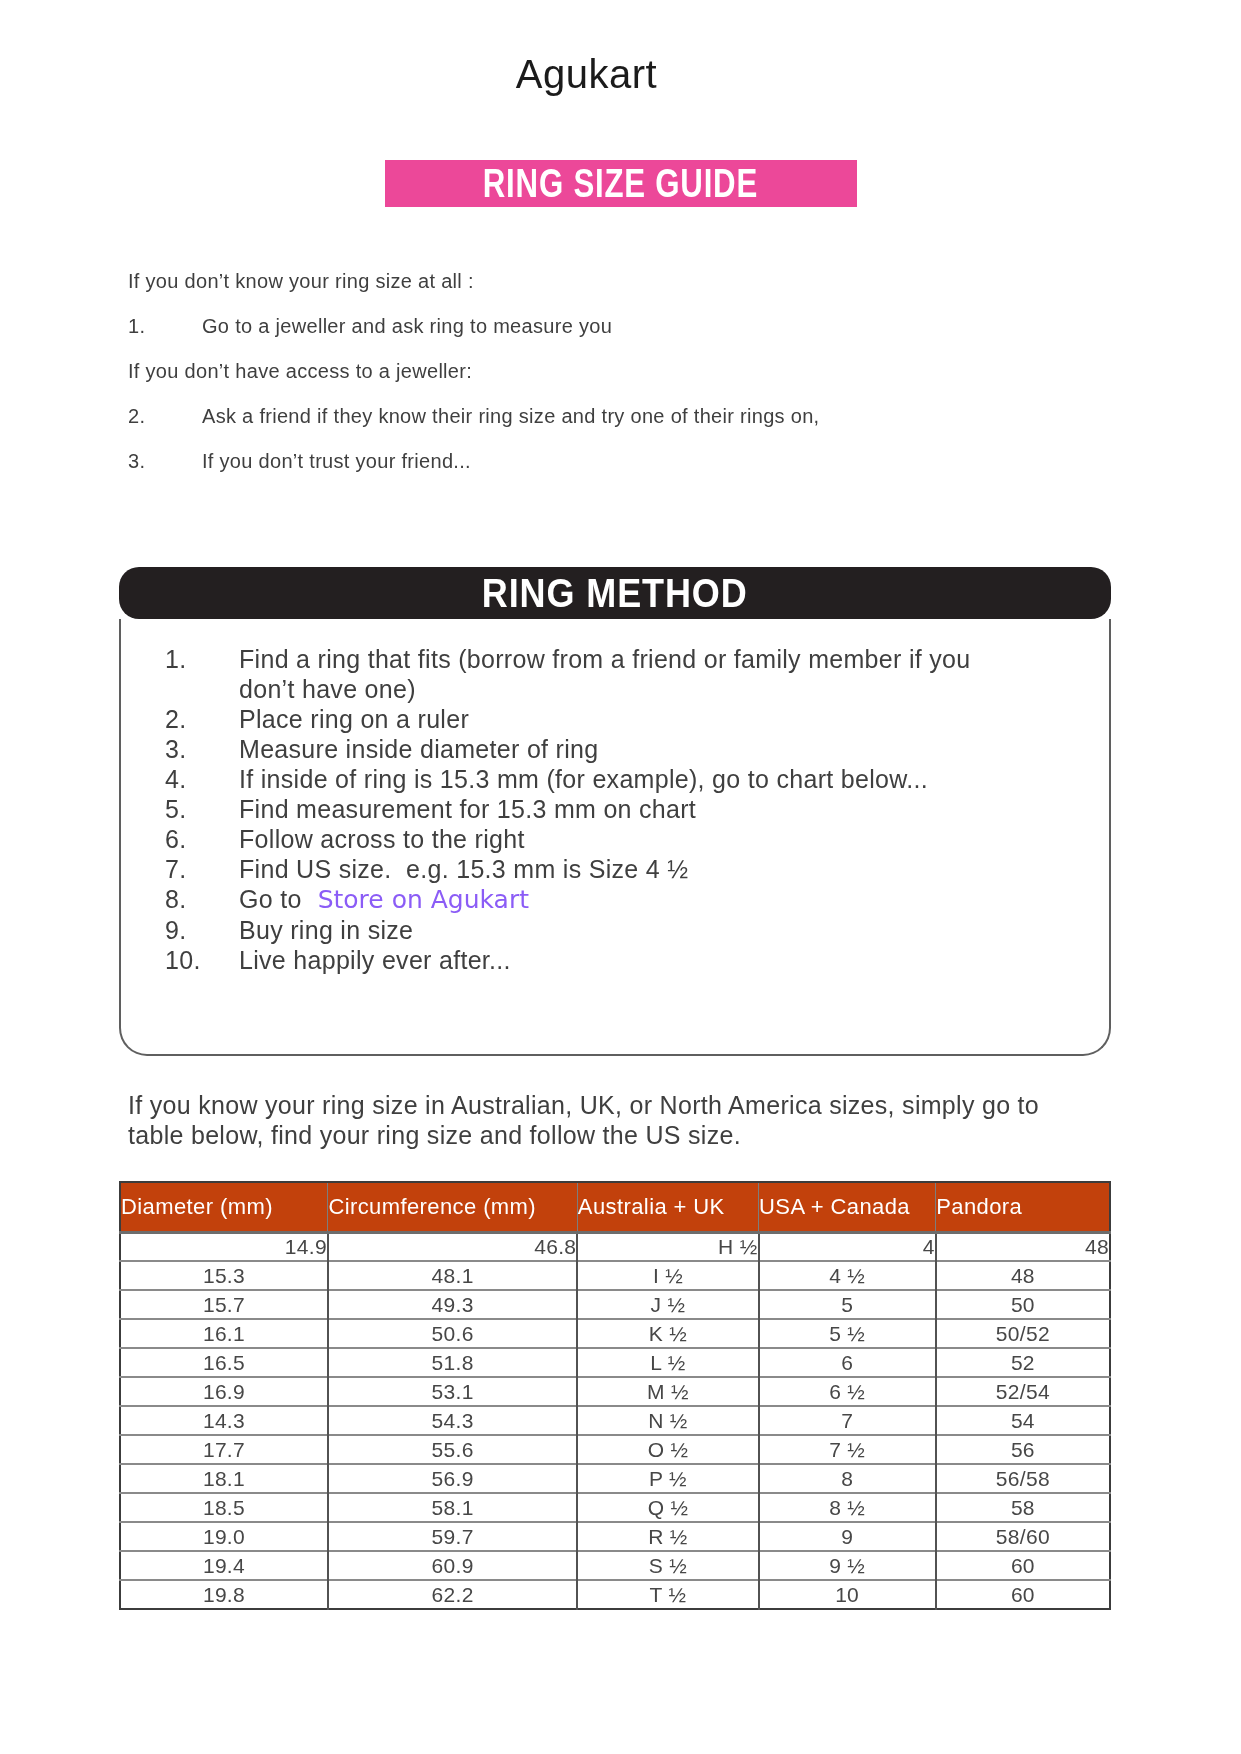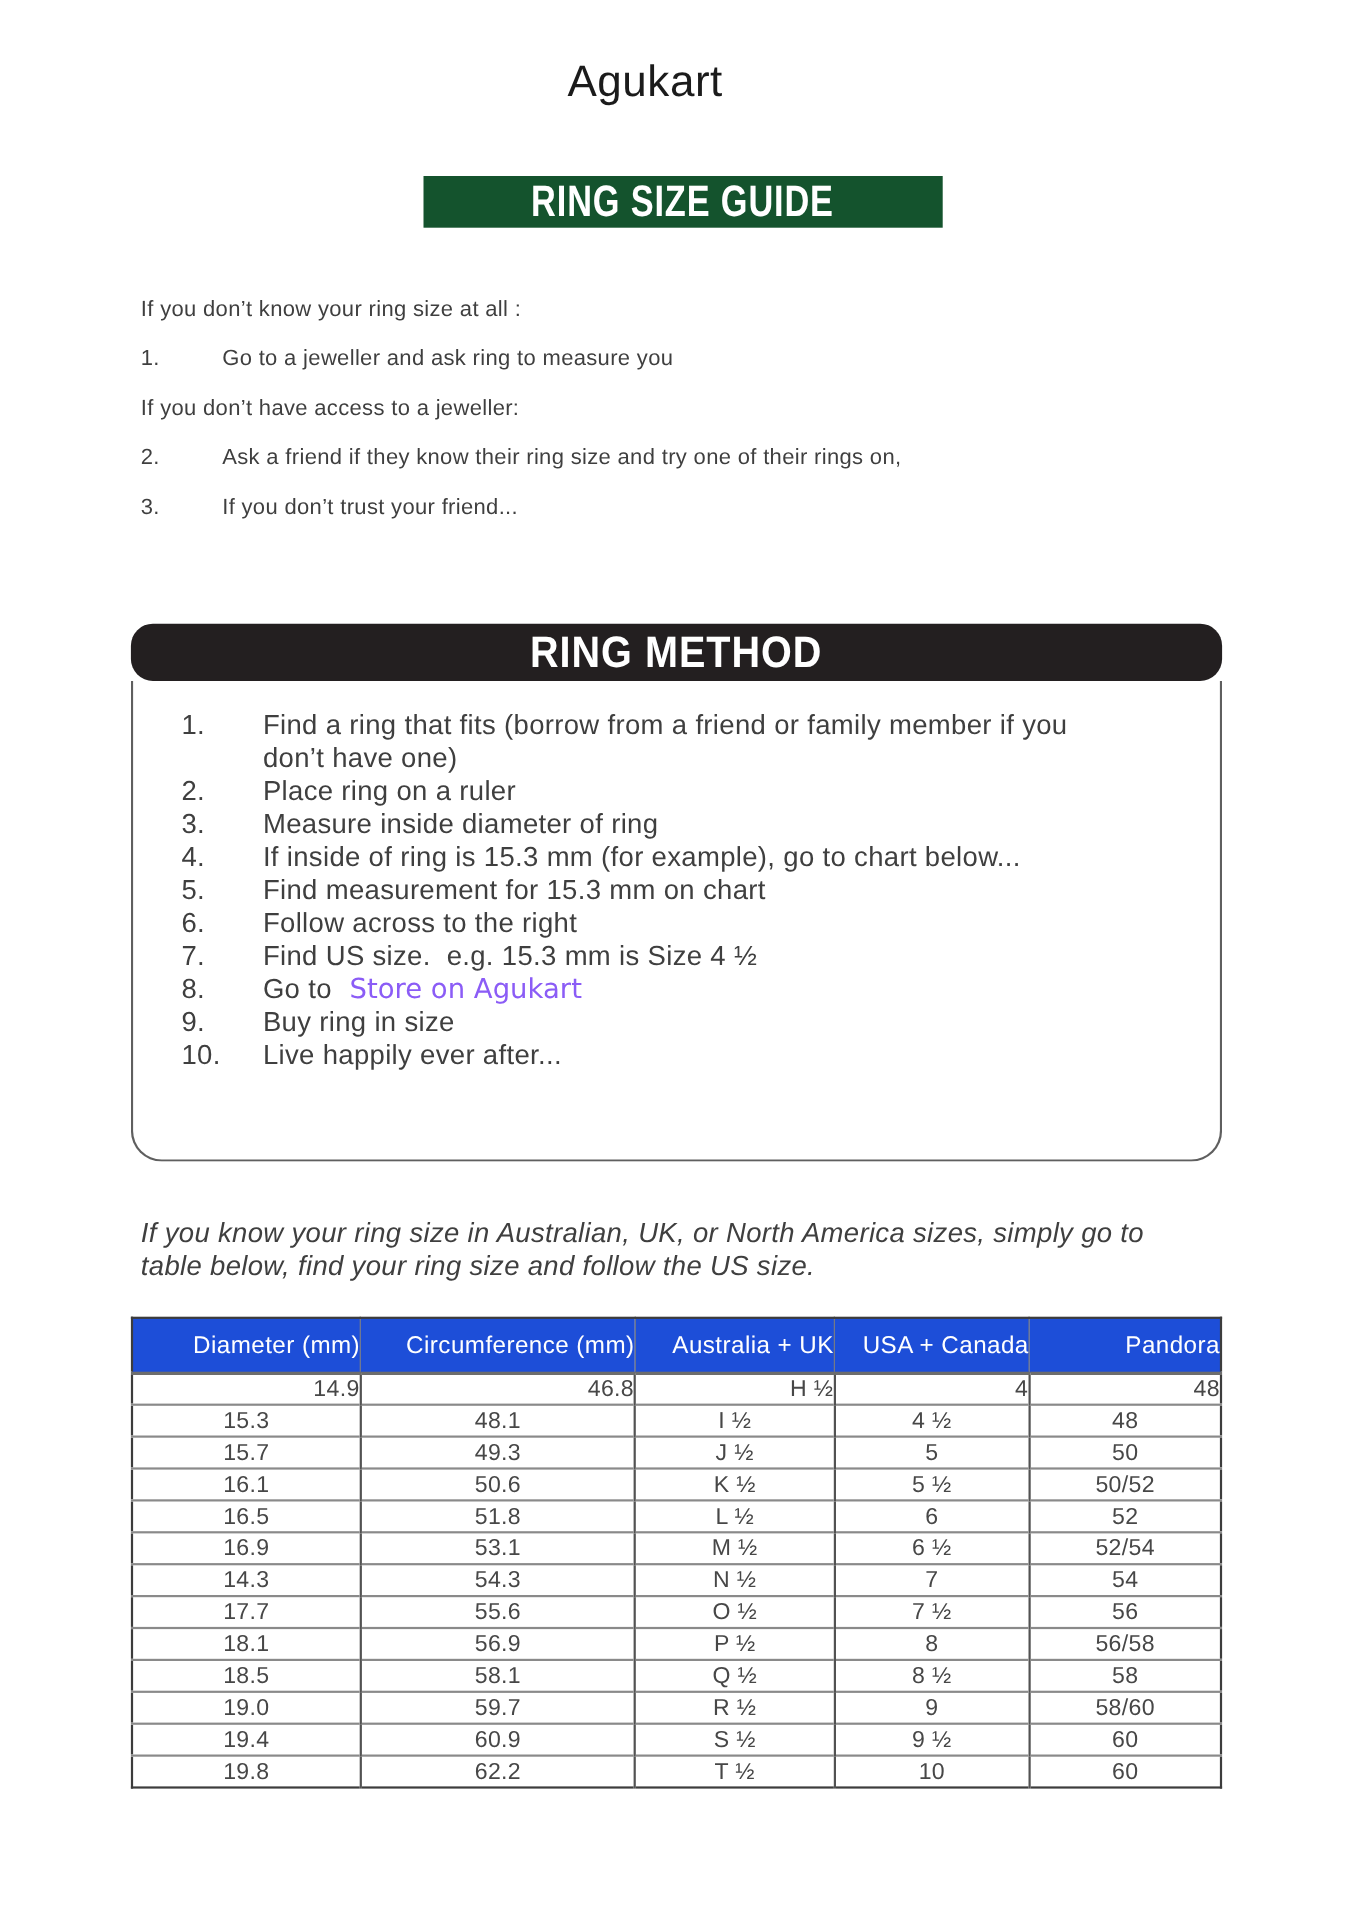--- a/index.html
+++ b/index.html
@@ -22,21 +22,21 @@
     line-height:44px;
     color:#1b1b1b;
     letter-spacing:0.5px;
     transform:translateX(-34px);
   }
 
   
   .guide-banner {
     width:472px; height:47px;
     margin:64px auto 0;
-    background:#14532d;
+    background:#ec4899;
     display:flex; align-items:center; justify-content:center;
   }
   .banner-text {
     color:#ffffff;
     font-weight:bold;
     font-size:40px;
     letter-spacing:1px;
     white-space:nowrap;
   }
   .guide-banner .banner-text { transform:scaleX(0.78); }
@@ -74,48 +74,47 @@
   .step-text { max-width:742px; }
   .store-text {
     font-family:"DejaVu Sans", sans-serif;
     color:#8b5cf6;
     letter-spacing:0px;
     margin-left:16px;
   }
 
   
   .note {
-    margin:50px 110px 0 128px;
+    margin:34px 110px 0 128px;
     font-size:25px;
     letter-spacing:0.3px;
-    font-style:italic;
   }
   .note .line { line-height:30px; }
 
   
   .size-table {
     margin:31px 119px 0;
     width:992px;
     border-collapse:collapse;
     table-layout:fixed;
   }
   .size-table col.c1 { width:21.0%; }
   .size-table col.c2 { width:25.2%; }
   .size-table col.c3 { width:18.3%; }
   .size-table col.c4 { width:17.9%; }
   .size-table col.c5 { width:17.6%; }
   .size-table thead th {
-    background:#1d4ed8;
+    background:#c2410c;
     color:#ffffff;
     font-weight:normal;
     font-size:22px;
     letter-spacing:0.4px;
     height:50px;
     vertical-align:middle;
-    text-align:right;
+    text-align:left;
     border-left:1px solid #7d7d7d;
   }
   .size-table thead th:first-child { border-left:none; }
   .size-table { border:2px solid #3c3c3c; }
   .size-table tbody td {
     height:29px;
     text-align:center;
     vertical-align:middle;
     font-size:21px;
     color:#474747;

